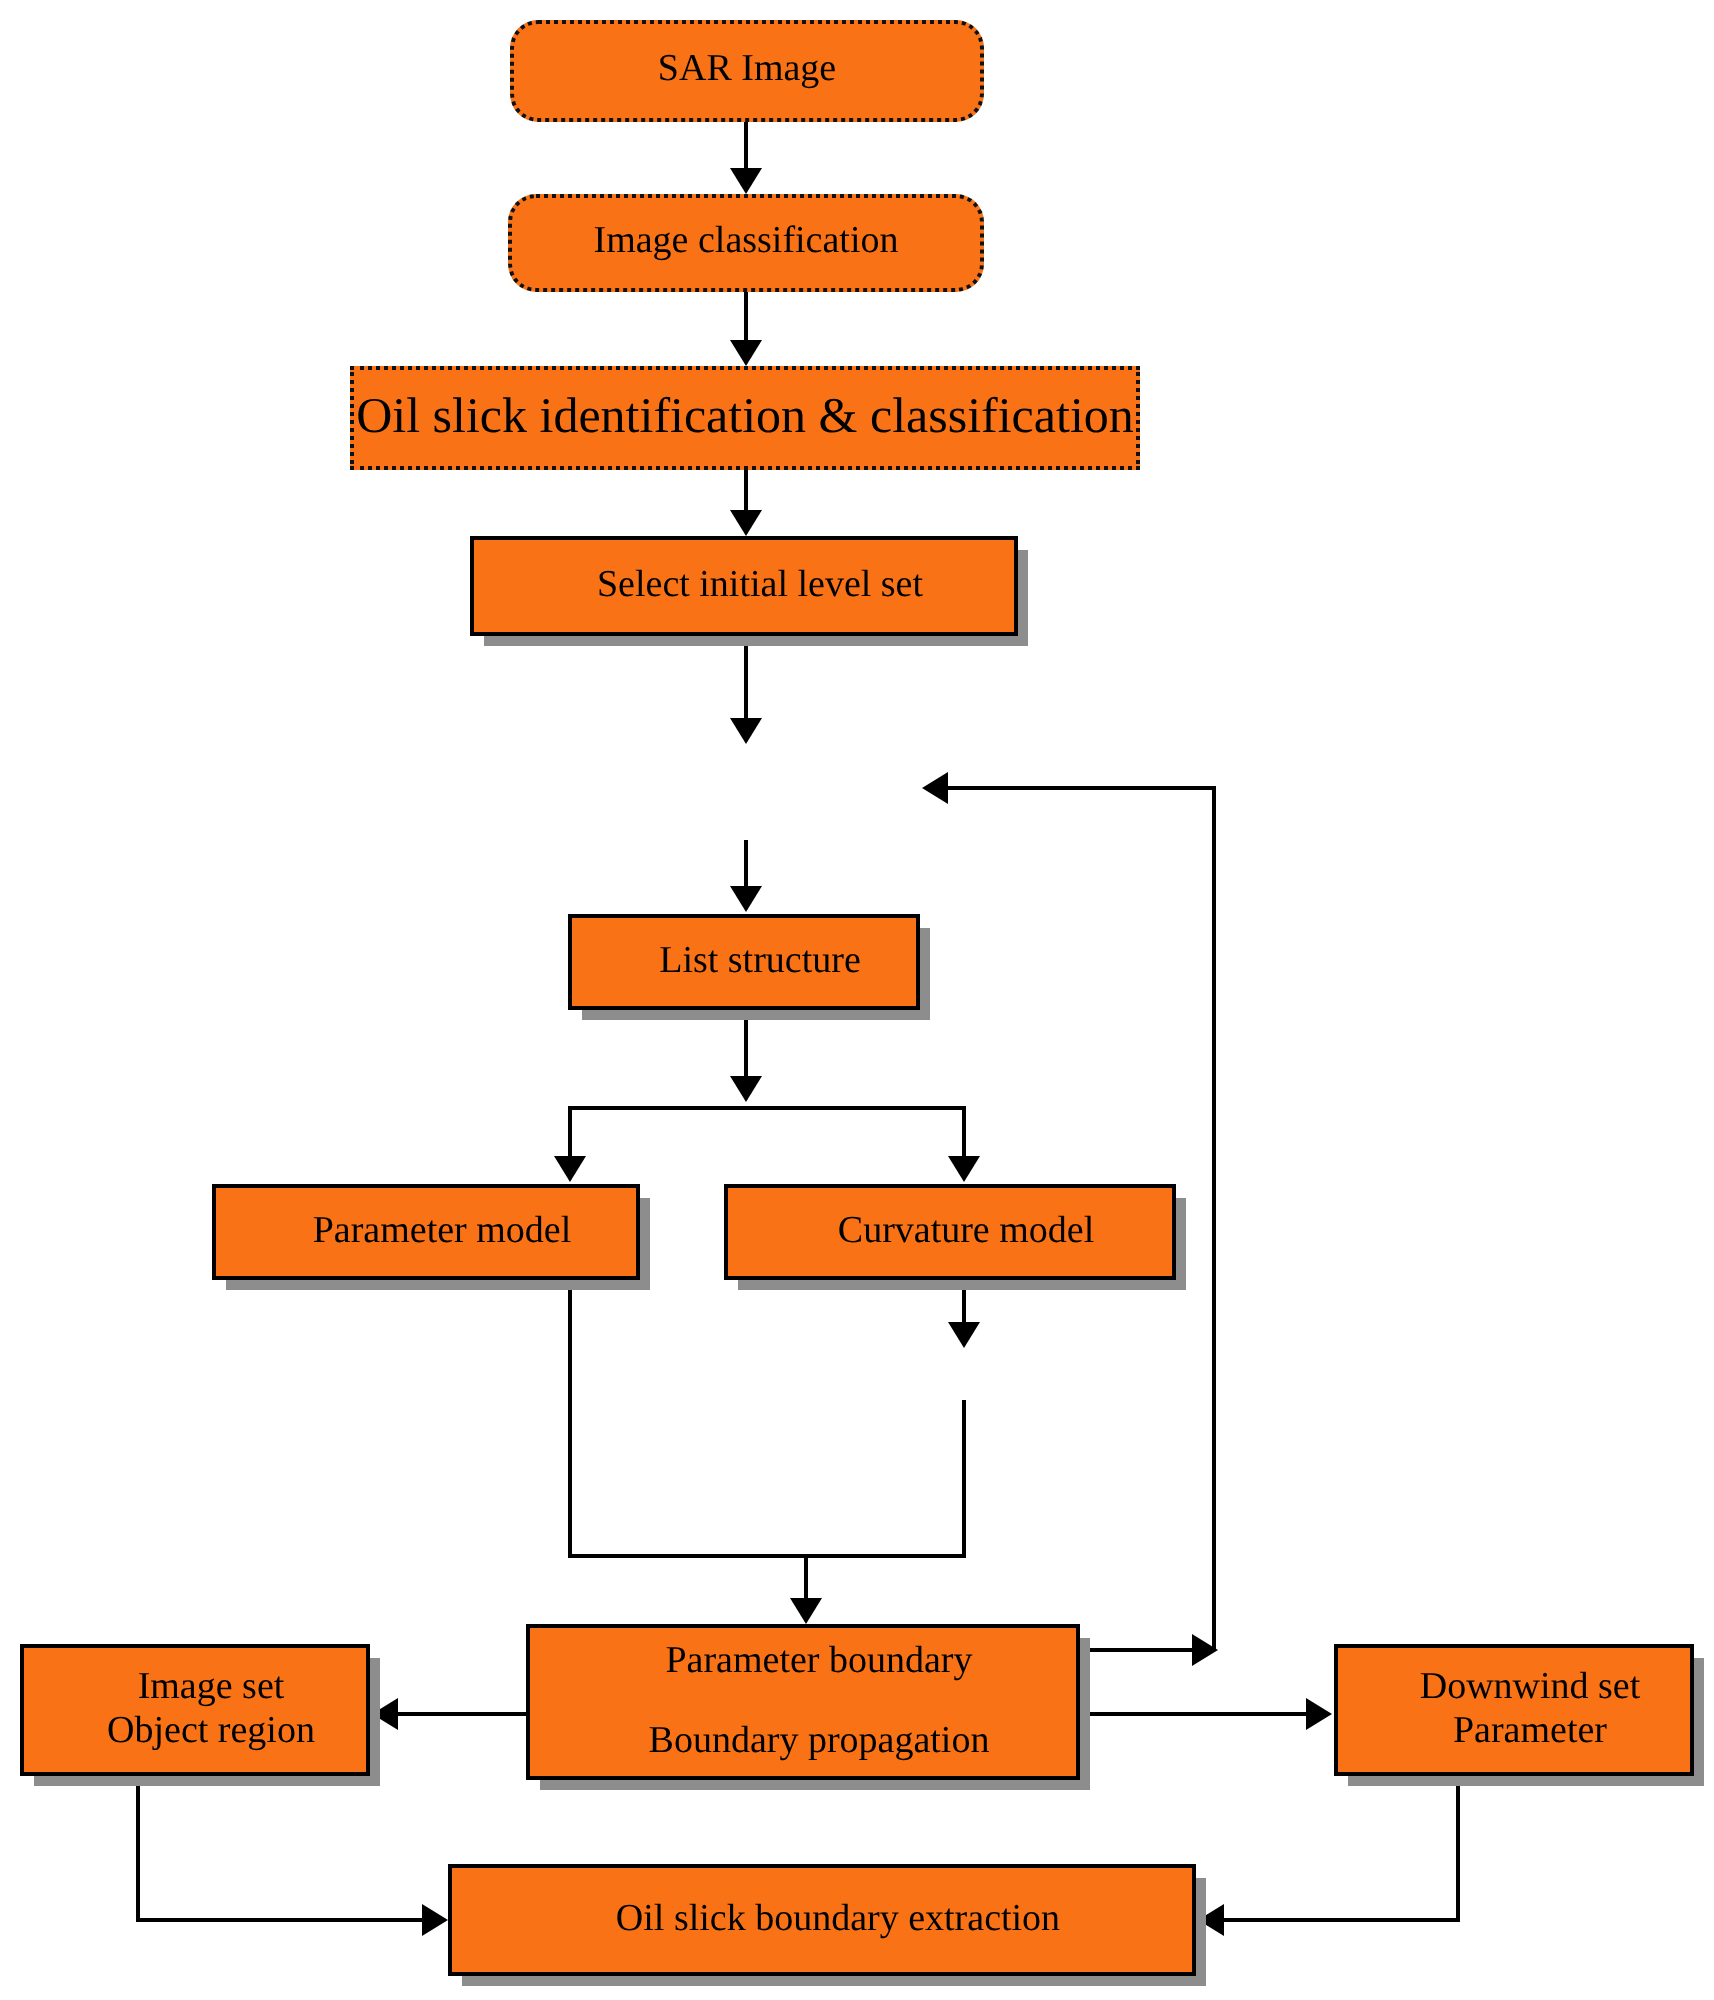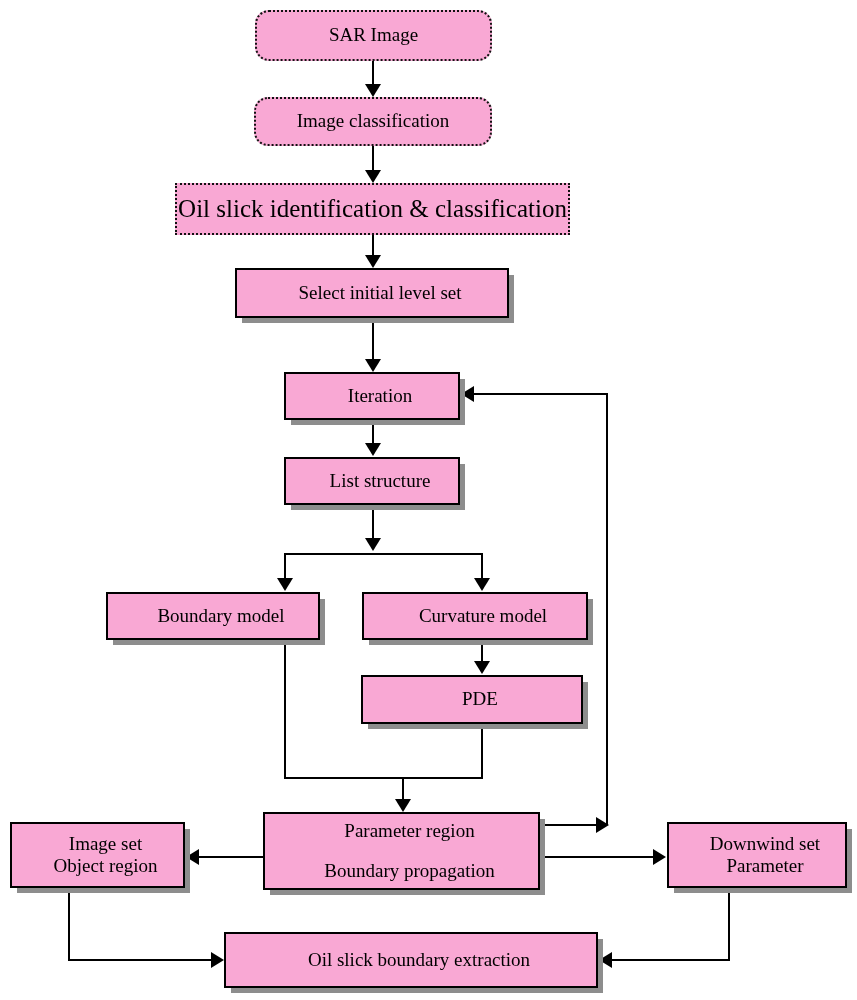--- a/index.html
+++ b/index.html
@@ -15,21 +15,21 @@
     overflow:hidden;
   }
   .node{
     position:absolute;
     box-sizing:border-box;
     display:flex;
     flex-direction:column;
     align-items:center;
     justify-content:center;
     text-align:center;
-    background:#f9a8d4;
+    background:#f97316;
     color:#000;
     line-height:1.18;
     z-index:3;
   }
   
   .dotted-round{
     border:2px dotted #111;
     border-radius:14px;
     font-size:19px;
   }
@@ -90,47 +90,41 @@
   </div>
 
   <div class="node dotted-square" style="left:175px;top:183px;width:395px;height:52px;">
     <span>Oil slick identification &amp; classification</span>
   </div>
 
   <div class="node solid" style="left:235px;top:268px;width:274px;height:50px;">
     <span>Select initial level set</span>
   </div>
 
-  <div class="node solid" style="left:284px;top:372px;width:176px;height:48px;">
-    <span>Iteration</span>
-  </div>
 
   <div class="node solid" style="left:284px;top:457px;width:176px;height:48px;text-align:right;">
     <span>List structure</span>
   </div>
 
   <div class="node solid" style="left:106px;top:592px;width:214px;height:48px;">
-    <span>Boundary model</span>
+    <span>Parameter model</span>
   </div>
 
   <div class="node solid" style="left:362px;top:592px;width:226px;height:48px;">
     <span>Curvature model</span>
   </div>
 
-  <div class="node solid" style="left:361px;top:675px;width:222px;height:49px;">
-    <span>PDE</span>
-  </div>
 
   <div class="node solid two-line" style="left:10px;top:822px;width:175px;height:66px;">
     <span class="ln">Image set</span>
     <span class="ln">Object region</span>
   </div>
 
   <div class="node solid two-line spaced" style="left:263px;top:812px;width:277px;height:78px;">
-    <span class="ln">Parameter region</span>
+    <span class="ln">Parameter boundary</span>
     <span class="ln">Boundary propagation</span>
   </div>
 
   <div class="node solid two-line" style="left:667px;top:822px;width:180px;height:66px;">
     <span class="ln">Downwind set</span>
     <span class="ln">Parameter</span>
   </div>
 
   <div class="node solid" style="left:224px;top:932px;width:374px;height:56px;">
     <span>Oil slick boundary extraction</span>

